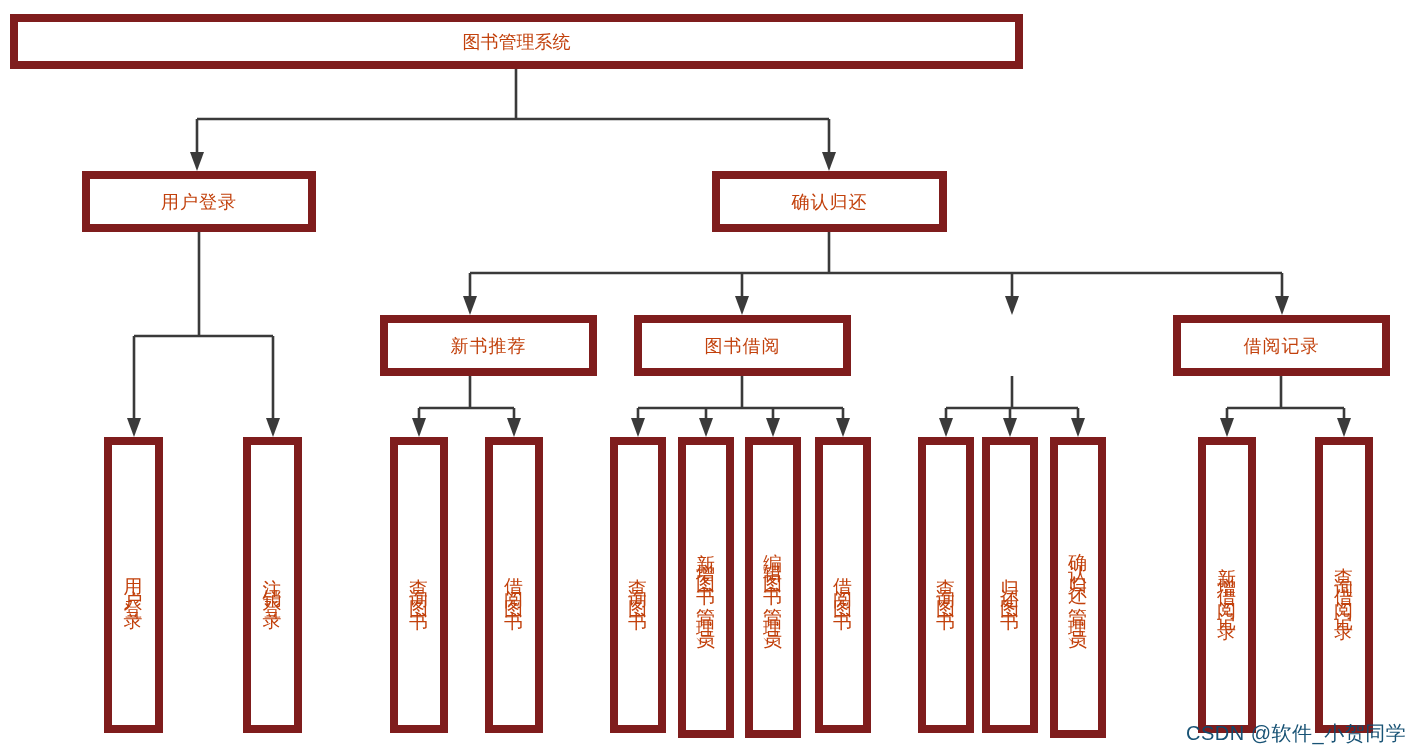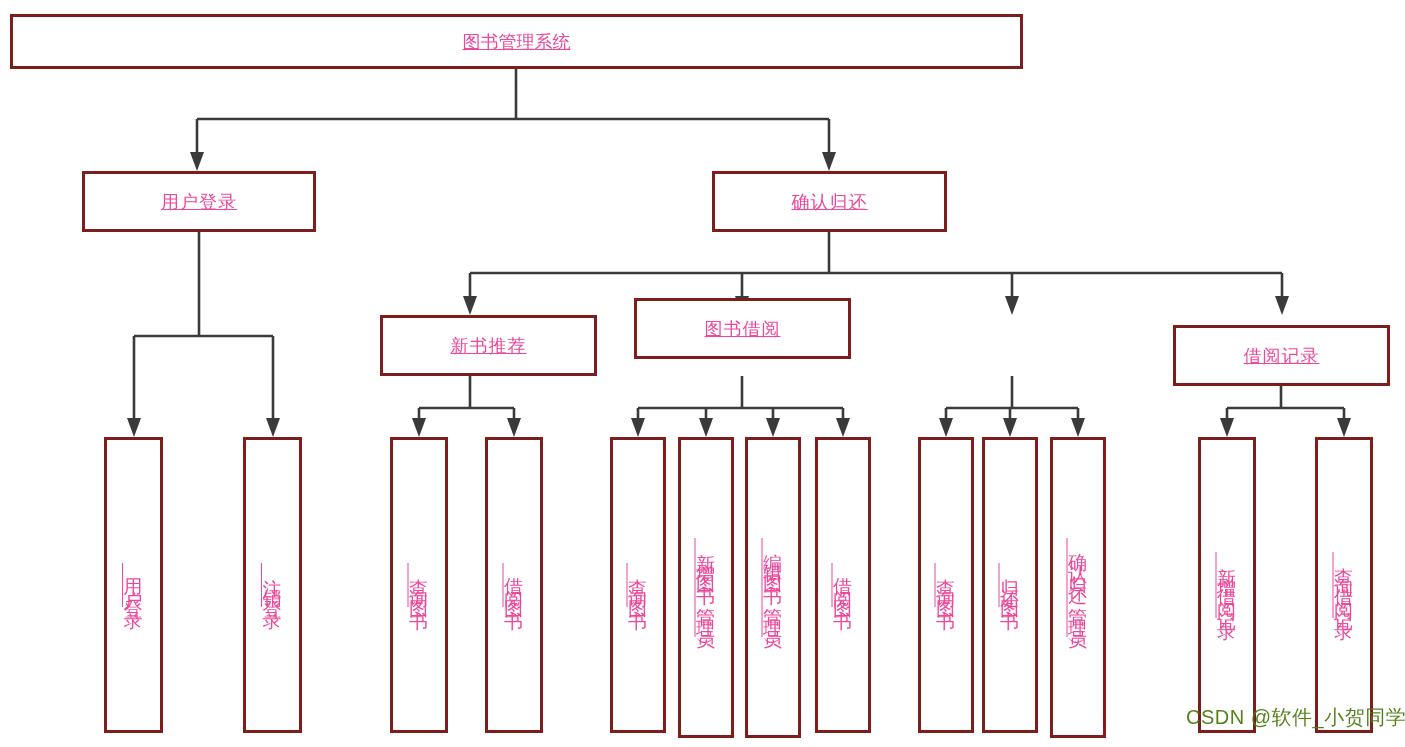--- a/index.html
+++ b/index.html
@@ -7,45 +7,44 @@
     position:relative;
     width:1405px;height:747px;
     background:#ffffff;
     font-family:"Liberation Sans","DejaVu Sans",sans-serif;
     overflow:hidden;
   }
   #connectors{position:absolute;left:0;top:0;z-index:0;}
   .node{
     position:absolute;
     box-sizing:border-box;
-    border:3px solid #7f1d1d;
+    border:8px solid #7f1d1d;
     background:#ffffff;
     display:flex;
     align-items:center;
     justify-content:center;
-    color:#ec4899;
+    color:#c2410c;
     z-index:1;
-    text-decoration:underline;
   }
   .hnode{font-size:18px;letter-spacing:1px;}
   .root{font-size:18px;}
   .leaf span{
     writing-mode:vertical-rl;
     text-orientation:mixed;
     font-size:19px;
     letter-spacing:11px;
     line-height:1;
     white-space:nowrap;
   }
   #watermark{
     position:absolute;
-    left:1186px;top:704px;
+    left:1186px;top:720px;
     z-index:5;
     font-size:20px;
-    color:#4d7c0f;
+    color:#0c4a6e;
     opacity:0.95;
     letter-spacing:0.5px;
     white-space:nowrap;
   }
 </style>
 </head>
 <body>
 
 <div id="canvas">
 
@@ -96,24 +95,24 @@
   <div class="node hnode" style="left:82px;top:171px;width:234px;height:61px;">
     <span>用户登录</span>
   </div>
   <div class="node hnode" style="left:712px;top:171px;width:235px;height:61px;">
     <span>确认归还</span>
   </div>
 
   <div class="node hnode" style="left:380px;top:315px;width:217px;height:61px;">
     <span>新书推荐</span>
   </div>
-  <div class="node hnode" style="left:634px;top:298px;width:217px;height:61px;">
+  <div class="node hnode" style="left:634px;top:315px;width:217px;height:61px;">
     <span>图书借阅</span>
   </div>
-  <div class="node hnode" style="left:1173px;top:315px;width:217px;height:61px;margin-top:10px;">
+  <div class="node hnode" style="left:1173px;top:315px;width:217px;height:61px;">
     <span>借阅记录</span>
   </div>
 
   <div class="node leaf" style="left:104px;top:437px;width:59px;height:296px;">
     <span>用户登录</span>
   </div>
   <div class="node leaf" style="left:243px;top:437px;width:59px;height:296px;">
     <span>注销登录</span>
   </div>
 

